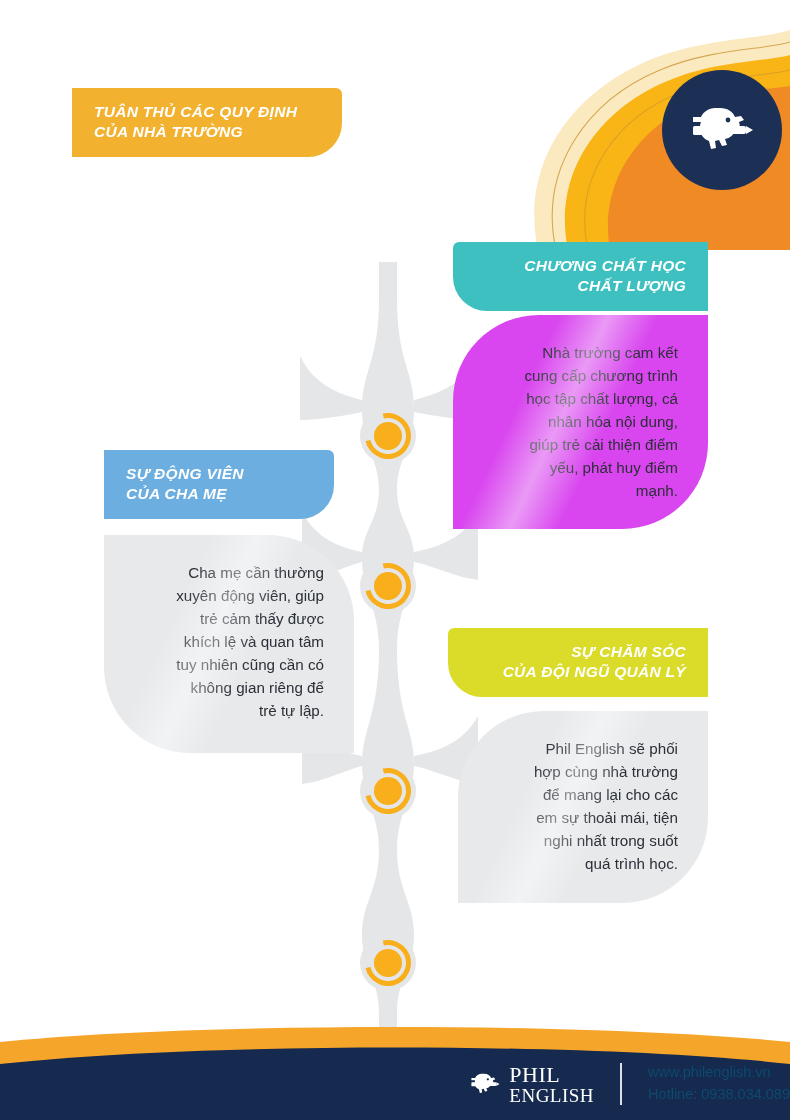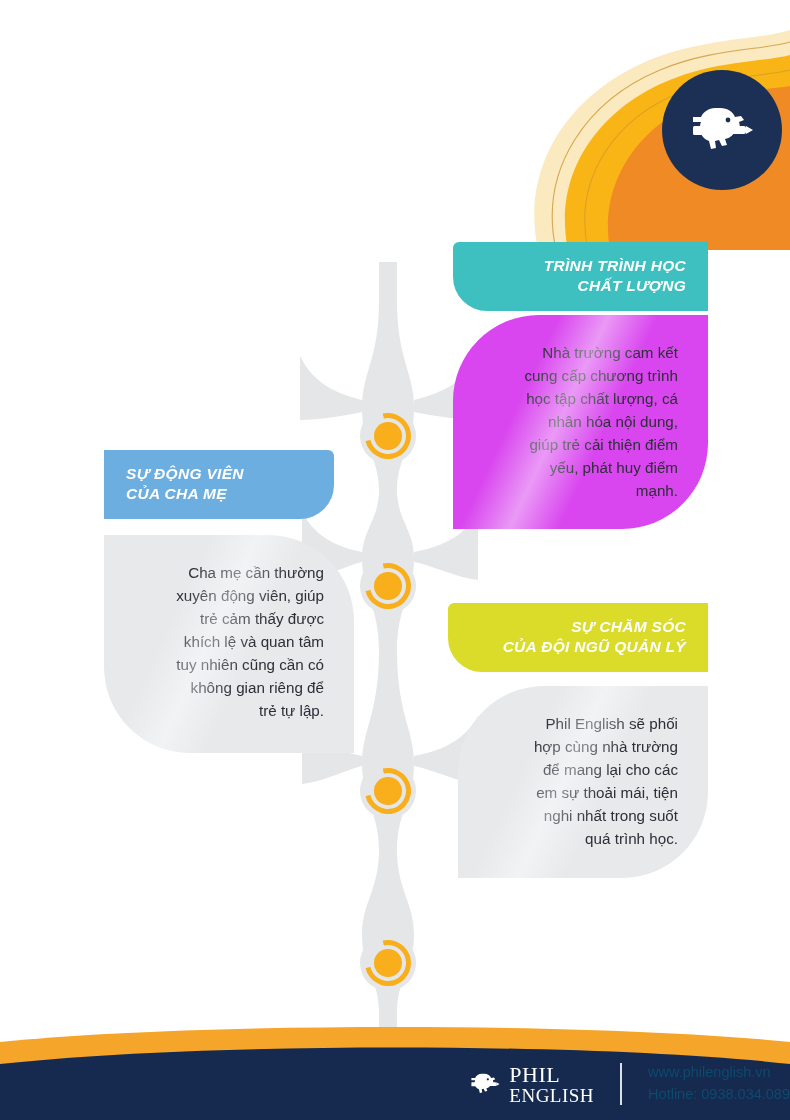--- a/index.html
+++ b/index.html
@@ -255,24 +255,26 @@
     <div class="ring"></div>
     <div class="dot"></div>
   </div>
   <div class="node" style="left:360px; top:935px;">
     <div class="ring-bg"></div>
     <div class="ring"></div>
     <div class="dot"></div>
   </div>
 
   <div class="entry" style="left:72px; top:88px; width:270px;">
+    <div class="hdr left" style="background:#F2B230; width:270px;">TUÂN THỦ CÁC QUY ĐỊNH
+CỦA NHÀ TRƯỜNG</div>
   </div>
 
   <div class="entry" style="right:82px; top:242px; width:255px;">
-    <div class="hdr right" style="background:#3FC0C0; width:255px; margin-left:auto;">TRÌNH TRÌNH HỌC
+    <div class="hdr right" style="background:#3FC0C0; width:255px; margin-left:auto;">CHƯƠNG CHẤT HỌC
 CHẤT LƯỢNG</div>
     <div class="card right" style="width: 255px; margin-top: 4px; min-height: 214px; background: #d946ef;">Nhà trường cam kết
 cung cấp chương trình
 học tập chất lượng, cá
 nhân hóa nội dung,
 giúp trẻ cải thiện điểm
 yếu, phát huy điểm
 mạnh.</div>
   </div>
 
@@ -281,21 +283,21 @@
 CỦA CHA MẸ</div>
     <div class="card left" style="width: 250px; margin-top: 16px; min-height: 218px; background: rgb(231, 233, 235); text-align: right;">Cha mẹ cần thường
 xuyên động viên, giúp
 trẻ cảm thấy được
 khích lệ và quan tâm
 tuy nhiên cũng cần có
 không gian riêng để
 trẻ tự lập.</div>
   </div>
 
-  <div class="entry" style="right:82px; top:603px; width:260px;">
+  <div class="entry" style="right:82px; top:628px; width:260px;">
     <div class="hdr right" style="background:#DBDB2A; width:260px; margin-left:auto;">SỰ CHĂM SÓC
 CỦA ĐỘI NGŨ QUẢN LÝ</div>
     <div class="card right" style="width: 250px; margin-top: 14px; margin-left: auto; min-height: 192px; background: rgb(231, 233, 235);">Phil English sẽ phối
 hợp cùng nhà trường
 để mang lại cho các
 em sự thoải mái, tiện
 nghi nhất trong suốt
 quá trình học.</div>
   </div>
 

